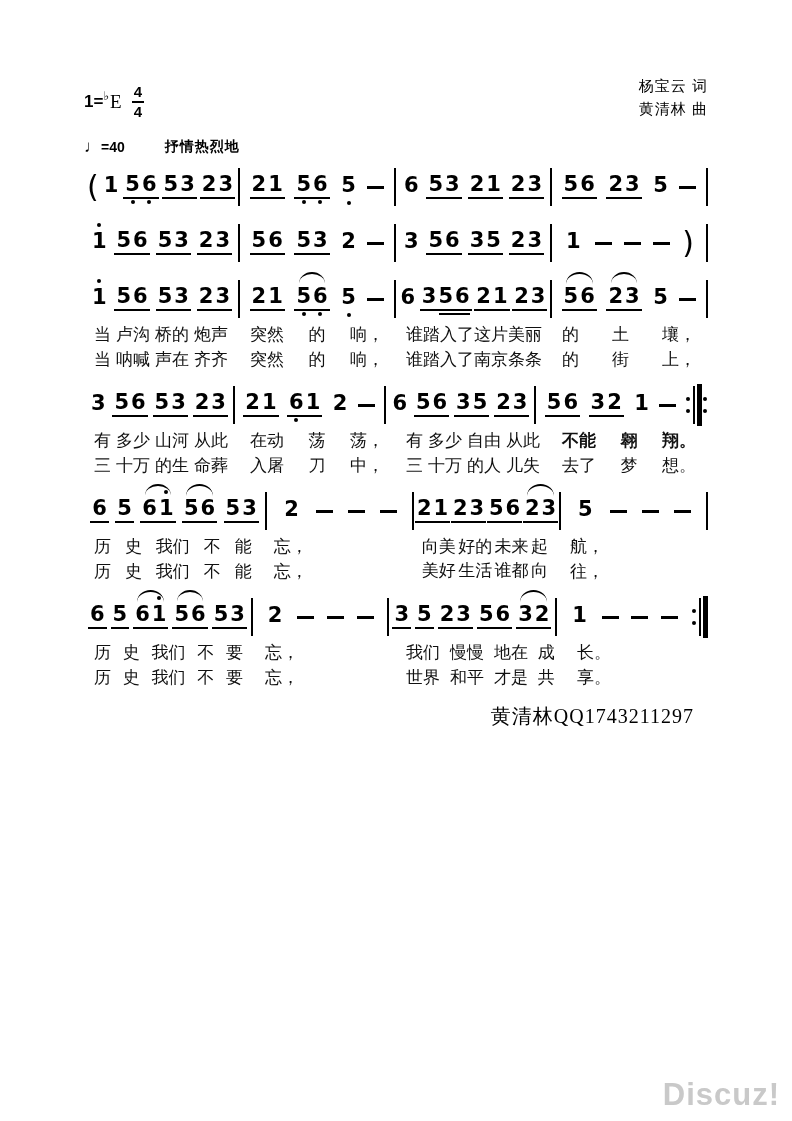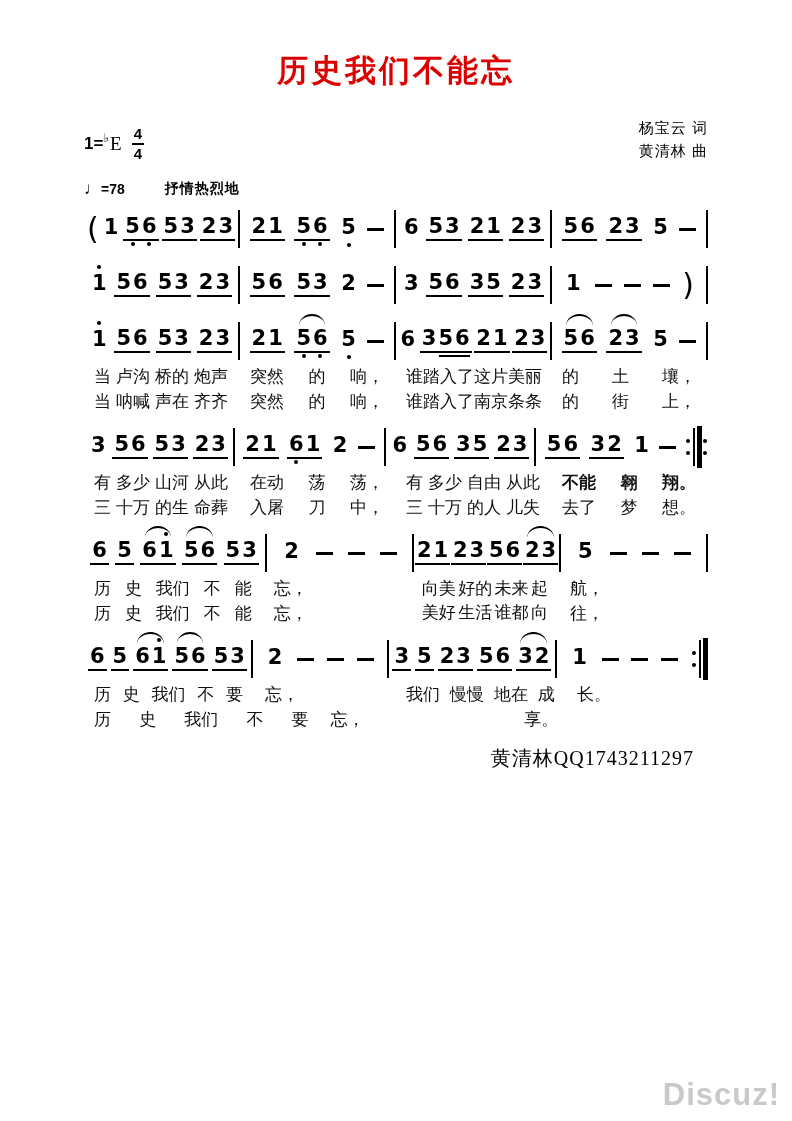--- a/index.html
+++ b/index.html
@@ -57,41 +57,40 @@
   .footer-credit { text-align:right; padding-right:14px; margin-top:14px;
                    font-family:"Liberation Serif", serif; font-size:20px; letter-spacing:1px; }
 
   .watermark { position:absolute; right:12px; bottom:8px; font-size:31px; font-weight:700;
                letter-spacing:1px; font-family:"Liberation Sans", sans-serif; }
 </style>
 </head>
 <body>
 
 <div class="sheet">
-  <div class="title" style="color: rgb(221, 0, 0);">历史我们不能忘</div>
 
   <div class="meta-row">
     <div class="keysig">
       <span>1=</span>
         <span class="flat">♭</span>
         <span class="letter">E</span>
       <span class="frac">
         <span class="num">4</span>
         <span class="den">4</span>
       </span>
     </div>
     <div class="credits">
       <div>杨宝云 词</div>
       <div>黄清林 曲</div>
     </div>
   </div>
 
   <div class="tempo-row">
     <span class="tempo-glyph">♩</span>
-    <span>=78</span>
+    <span>=40</span>
     <span class="expression">抒情热烈地</span>
   </div>
 
   <div class="music">
       <div class="system">
         <div class="note-row">
           <div class="measure" style="flex: 4 1 0px;">
             <span class="paren">(</span>
             <span class="note"><span class="digits">
                 <span class="dg">1</span>
@@ -672,20 +671,26 @@
           <div class="lyric-measure" style="flex: 5 1 0px;">
             <span class="lyric-word">历</span>
             <span class="lyric-word">史</span>
             <span class="lyric-word">我们</span>
             <span class="lyric-word">不</span>
             <span class="lyric-word">要</span>
           </div>
           <div class="lyric-measure single" style="flex: 4 1 0px;">
             <span class="lyric-word">忘，</span>
           </div>
+          <div class="lyric-measure" style="flex: 5 1 0px;">
+            <span class="lyric-word">世界</span>
+            <span class="lyric-word">和平</span>
+            <span class="lyric-word">才是</span>
+            <span class="lyric-word">共</span>
+          </div>
           <div class="lyric-measure single" style="flex: 4 1 0px;">
             <span class="lyric-word">享。</span>
           </div>
         </div>
       </div>
     </div>
 
   <div class="footer-credit">黄清林QQ1743211297</div>
 </div>
 

